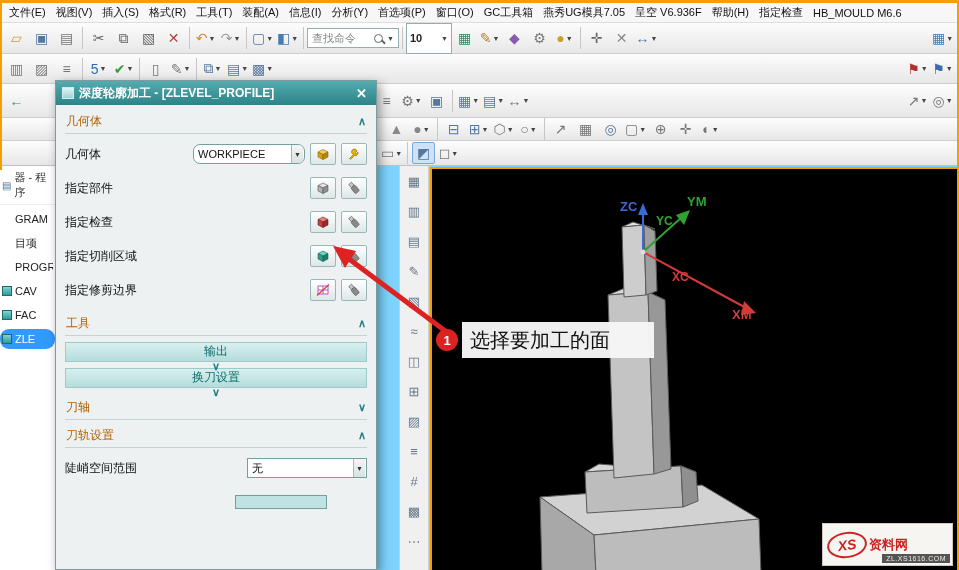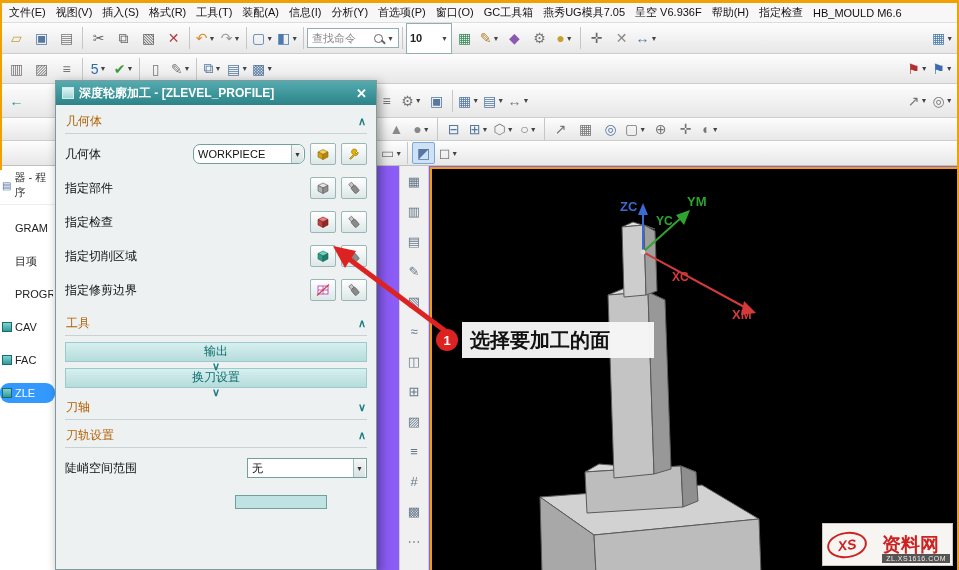--- a/index.html
+++ b/index.html
@@ -1,17 +1,17 @@
 <!DOCTYPE html>
 <html><head>
 <meta charset="utf-8">
 <style>
   * { margin:0; padding:0; box-sizing:border-box; }
   body { font-family:"Liberation Sans", sans-serif; background:#444; }
-  .screen { position:relative; width:959px; height:570px; background:#8b5cf6; overflow:hidden; }
+  .screen { position:relative; width:959px; height:570px; background:#7dd3fc; overflow:hidden; }
 
   
   .edge { position:absolute; background:#f0a000; z-index:55; }
   .edge-top { left:0; top:0; width:959px; height:3px; }
   .edge-left { left:0; top:0; width:2px; height:170px; }
   .edge-right { right:0; top:0; width:2px; height:570px; }
 
   
   .menubar { position:absolute; left:0; top:3px; width:959px; height:20px; background:#f7f7f7; border-bottom:1px solid #ddd; display:flex; align-items:center; padding:0 4px; white-space:nowrap; overflow:hidden; z-index:5;}
   .menu-item { font-size:11px; color:#111; padding:2px 5px; cursor:default; }
@@ -32,21 +32,21 @@
   .searchbox { display:flex; align-items:center; background:#fff; border:1px solid #93aeae; height:20px; width:92px; padding:0 4px; gap:3px; }
   .sb-text { font-size:11px; color:#888; flex:1; overflow:hidden; white-space:nowrap; }
   .mag { width:9px; height:9px; border:1.5px solid #666; border-radius:50%; position:relative; flex:0 0 auto;}
   .mag::after { content:''; position:absolute; width:5px; height:1.5px; background:#666; transform:rotate(45deg); right:-4px; bottom:-1px; }
   .tb-combo { display:flex; align-items:center; justify-content:space-between; background:#fff; border:1px solid #93aeae; height:31px; padding:0 3px; font-size:11px; color:#222;font-weight:bold; }
 
   
   .navpanel { position:absolute; left:0; top:166px; width:56px; height:404px; background:#ffffff; border-right:1px solid #d5d5d5; z-index:3; font-size:11px; color:#222; overflow:hidden; }
   .nav-header { display:flex; align-items:center; gap:3px; padding:4px 2px; color:#333; border-bottom:1px solid #eee; }
   .nav-hico { font-size:10px; color:#5577a0; }
-  .nav-item { display:flex; align-items:center; gap:3px; height:20px; padding:0 2px; margin-top:13px; white-space:nowrap; cursor:default; }
+  .nav-item { display:flex; align-items:center; gap:3px; height:20px; padding:0 2px; margin-top:4px; white-space:nowrap; cursor:default; }
   .nav-item.selected { background:#3399ff; color:#fff;border-radius:9px; }
   .nav-ico { width:10px; height:10px; background:linear-gradient(#7fd4d4,#2f9a9a); border:1px solid #1b6b6b; flex:0 0 auto; }
   .nav-lbl { overflow:hidden; }
 
   
   .vstrip { position:absolute; left:399px; top:166px; width:30px; height:404px; background:#f0f0f0; border-left:1px solid #cfcfcf; border-right:1px solid #cfcfcf; display:flex; flex-direction:column; align-items:center; padding-top:5px; gap:9px; z-index:3; }
   .vstrip .tbi { min-width:22px; height:21px; font-size:13px; color:#667; margin:0; }
 
   
   .dialog { position:absolute; left:55px; top:80px; width:322px; height:490px; background:#eef1f1; border:1px solid #7e9a9a; box-shadow:3px 4px 10px rgba(0,0,0,.4); z-index:30; overflow:hidden; }
@@ -69,26 +69,26 @@
   .btn { width:26px; height:22px; border:1px solid #9bb6b6; background:linear-gradient(#ffffff,#dde7e7); border-radius:2px; display:flex; align-items:center; justify-content:center; margin-left:5px; flex:0 0 auto; cursor:default; }
   .teal-bar { height:20px; background:linear-gradient(#d8efef,#b5dcdc); border:1px solid #9ccaca; color:#0b6b6b; font-size:12px; display:flex; justify-content:space-between; align-items:center; padding:0 6px; margin:6px 0;flex-direction:column; }
   .partial-input { width:92px; height:14px; background:#bfe3e3; border:1px solid #739f9f; flex:0 0 auto; }
 
   
   .viewport { position:absolute; left:430px; top:167px; width:529px; height:403px; background:#000; border-left:2px solid #f0a000; border-top:2px solid #f0a000; z-index:2; }
   .viewport svg { display:block; }
 
   
   .overlay { position:absolute; left:0; top:0; width:959px; height:570px; z-index:60; pointer-events:none; }
-  .callout { position:absolute; left:462px; top:322px; width:192px; height:36px; background:rgba(246,246,246,.97); color:#111; font-size:20px; font-weight:bold; display:flex; align-items:center; padding-left:8px; z-index:61; pointer-events:none; white-space:nowrap; }
+  .callout { position:absolute; left:462px; top:322px; width:192px; height:36px; background:rgba(246,246,246,.97); color:#111; font-size:20px; font-weight:normal; display:flex; align-items:center; padding-left:8px; z-index:61; pointer-events:none; white-space:nowrap; }
 
   
   .watermark { position:absolute; left:822px; top:523px; width:131px; height:43px; background:#f7f5f2; border:1px solid #d0c8c0; z-index:40; display:flex; align-items:center; padding-left:4px; }
   .wm-logo { width:40px; height:26px; border:2px solid #cc2222; border-radius:50%; transform:rotate(-8deg); display:flex; align-items:center; justify-content:center; color:#cc2222; font-weight:bold; font-style:italic; font-size:14px; flex:0 0 auto; }
-  .wm-name { color:#cc2222; font-size:19px; font-weight:bold; margin-left:15px; }
+  .wm-name { color:#cc2222; font-size:13px; font-weight:bold; margin-left:2px; }
   .wm-url { position:absolute; right:2px; bottom:2px; background:#555; color:#eee; font-size:7px; padding:1px 4px; letter-spacing:.5px; }
 </style>
 </head>
 <body>
 
 <div class="screen">
 
   <div class="edge edge-top"></div>
   <div class="edge edge-left"></div>
   <div class="edge edge-right"></div>

